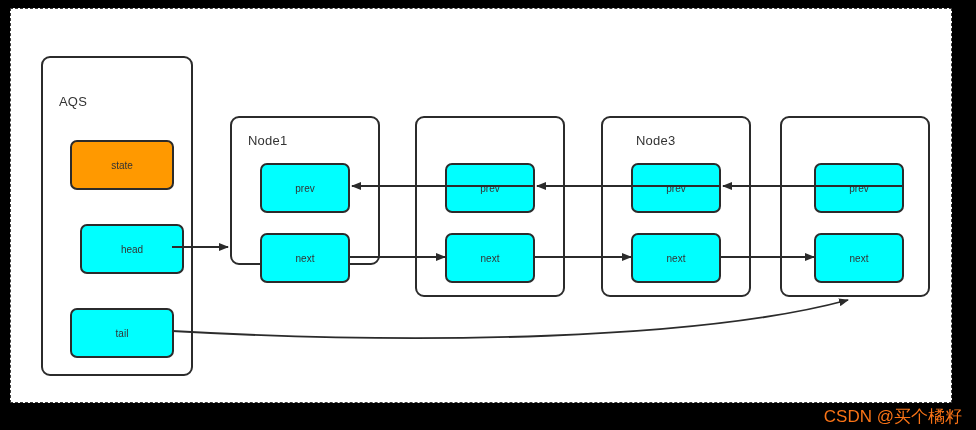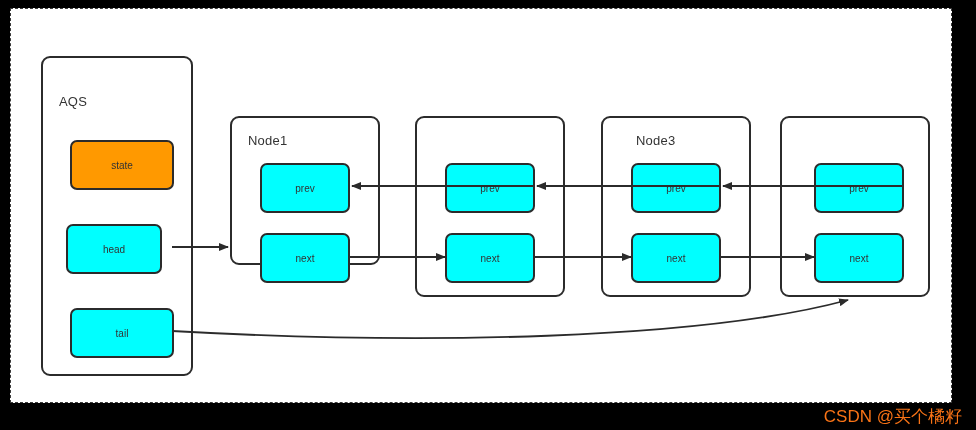--- a/index.html
+++ b/index.html
@@ -94,21 +94,21 @@
 
   <div id="sheet"></div>
 
   <div class="group-box" style="left:41px; top:56px; width:152px; height:320px;">
     <div class="group-title" style="top:36px;">AQS</div>
 
     <div class="field-box field-orange" style="left:27px; top:82px; width:104px; height:50px;">
       <span>state</span>
     </div>
 
-    <div class="field-box field-cyan" style="left:23px; top:166px; width:96px; height:50px;">
+    <div class="field-box field-cyan" style="left:37px; top:166px; width:104px; height:50px;">
       <span>head</span>
     </div>
 
     <div class="field-box field-cyan" style="left:27px; top:250px; width:104px; height:50px;">
       <span>tail</span>
     </div>
   </div>
 
   <div class="group-box" style="left:230px; top:116px; width:150px; height:149px;">
     <div class="group-title" style="top:15px;">Node1</div>

